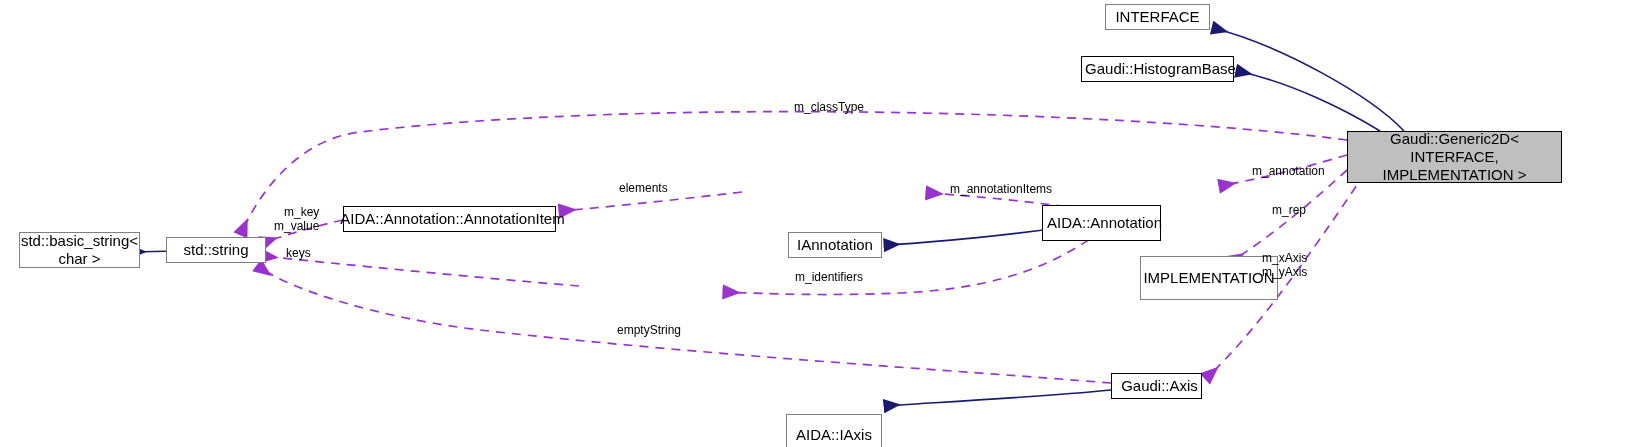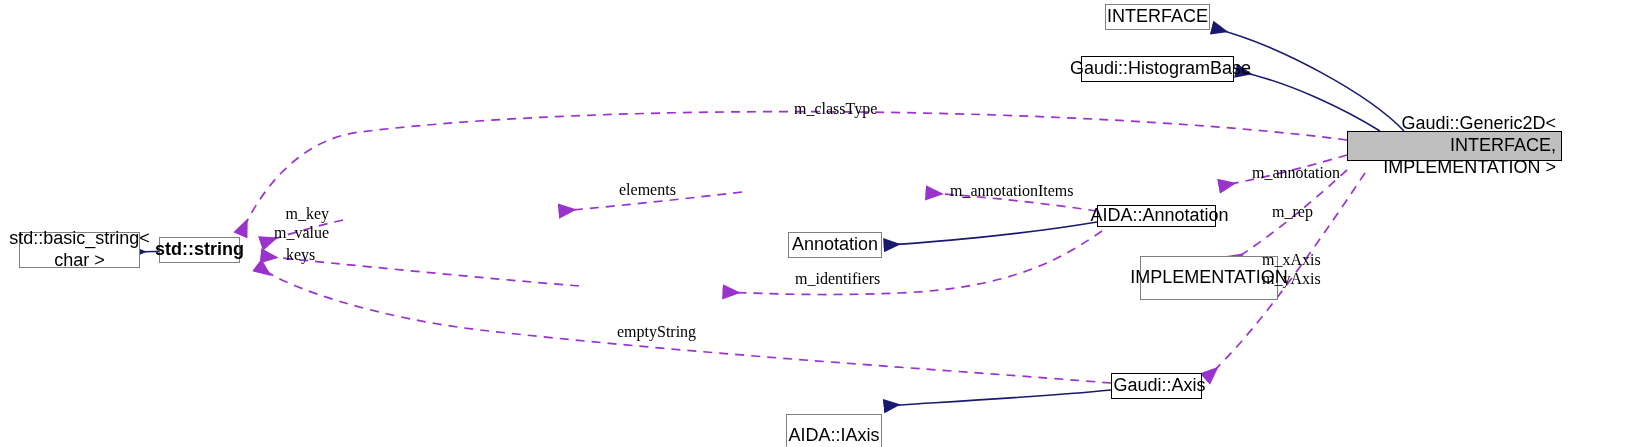--- a/index.html
+++ b/index.html
@@ -24,43 +24,42 @@
   }
   .node {
     position: absolute;
     box-sizing: border-box;
     background: #ffffff;
     border: 1px solid #808080;
     display: flex;
     align-items: center;
     justify-content: center;
     text-align: center;
-    font-size: 18px;
+    font-size: 15px;
     color: #000000;
     line-height: 1.22;
     white-space: pre-line;
     padding: 2px 5px;
   }
   .node.solid {
     border: 1px solid #000000;
     padding-left: 11px;
   }
   .node.focus {
     border: 1px solid #000000;
     background: #bfbfbf;
   }
   .edge-label {
     position: absolute;
-    font-size: 16px;
+    font-size: 12px;
     color: #000000;
     white-space: pre-line;
     text-align: center;
     line-height: 1.18;
     pointer-events: none;
-    font-family: Liberation Serif, serif;
   }
 </style>
 </head>
 <body>
 
 <div id="diagram-root">
 
   <svg id="edges" viewBox="0 0 1645 447" xmlns="http://www.w3.org/2000/svg">
     <defs>
       <marker id="arrow-inherit" viewBox="0 0 12 10" refX="11" refY="5" markerWidth="11" markerHeight="9" orient="auto-start-reverse">
@@ -90,33 +89,34 @@
       <path d="M 1365 173 C 1330 225 1260 330 1206 378" marker-end="url(#arrow-usage)"></path>
       <path d="M 1102 231 C 1060 260 1010 288 900 293 C 830 296 770 294 724 292" marker-end="url(#arrow-usage)"></path>
       <path d="M 1111 383 C 950 370 700 355 480 330 C 380 318 290 290 258 266" marker-end="url(#arrow-usage)"></path>
     </g>
   </svg>
 
   <div class="node plain" style="left:1105px; top:4px; width:105px; height:26px;">INTERFACE</div>
 
   <div class="node solid" style="left:1081px; top:56px; width:153px; height:26px;">Gaudi::HistogramBase</div>
 
-  <div class="node focus" style="left:1347px; top:131px; width:215px; height:30px;text-align:right;">Gaudi::Generic2D&lt; INTERFACE,
+  <div class="node focus" style="left:1347px; top:131px; width:215px; height:52px;">Gaudi::Generic2D&lt; INTERFACE,
 IMPLEMENTATION &gt;</div>
 
 
+  <div class="node solid" style="left:343px; top:206px; width:213px; height:26px;">AIDA::Annotation::AnnotationItem</div>
 
-  <div class="node solid" style="left:1097px; top:205px; width:119px; height:22px;">AIDA::Annotation</div>
+  <div class="node solid" style="left:1042px; top:205px; width:119px; height:36px;">AIDA::Annotation</div>
 
   <div class="node plain" style="left:19px; top:232px; width:121px; height:36px;">std::basic_string&lt;
 char &gt;</div>
 
-  <div class="node plain" style="left:159px; top:237px; width:81px; height:26px;font-weight:bold;">std::string</div>
+  <div class="node plain" style="left:166px; top:237px; width:100px; height:26px;">std::string</div>
 
-  <div class="node plain" style="left:788px; top:232px; width:94px; height:26px;">Annotation</div>
+  <div class="node plain" style="left:788px; top:232px; width:94px; height:26px;">IAnnotation</div>
 
   <div class="node plain" style="left:1140px; top:256px; width:138px; height:44px;">IMPLEMENTATION</div>
 
 
   <div class="node plain" style="left:786px; top:394px; width:96px; height:43px;margin-top:20px;">AIDA::IAxis</div>
 
   <div class="node solid" style="left:1111px; top:373px; width:91px; height:26px;">Gaudi::Axis</div>
 
   <div class="edge-label" style="left:794px; top:100px;">m_classType</div>
 

